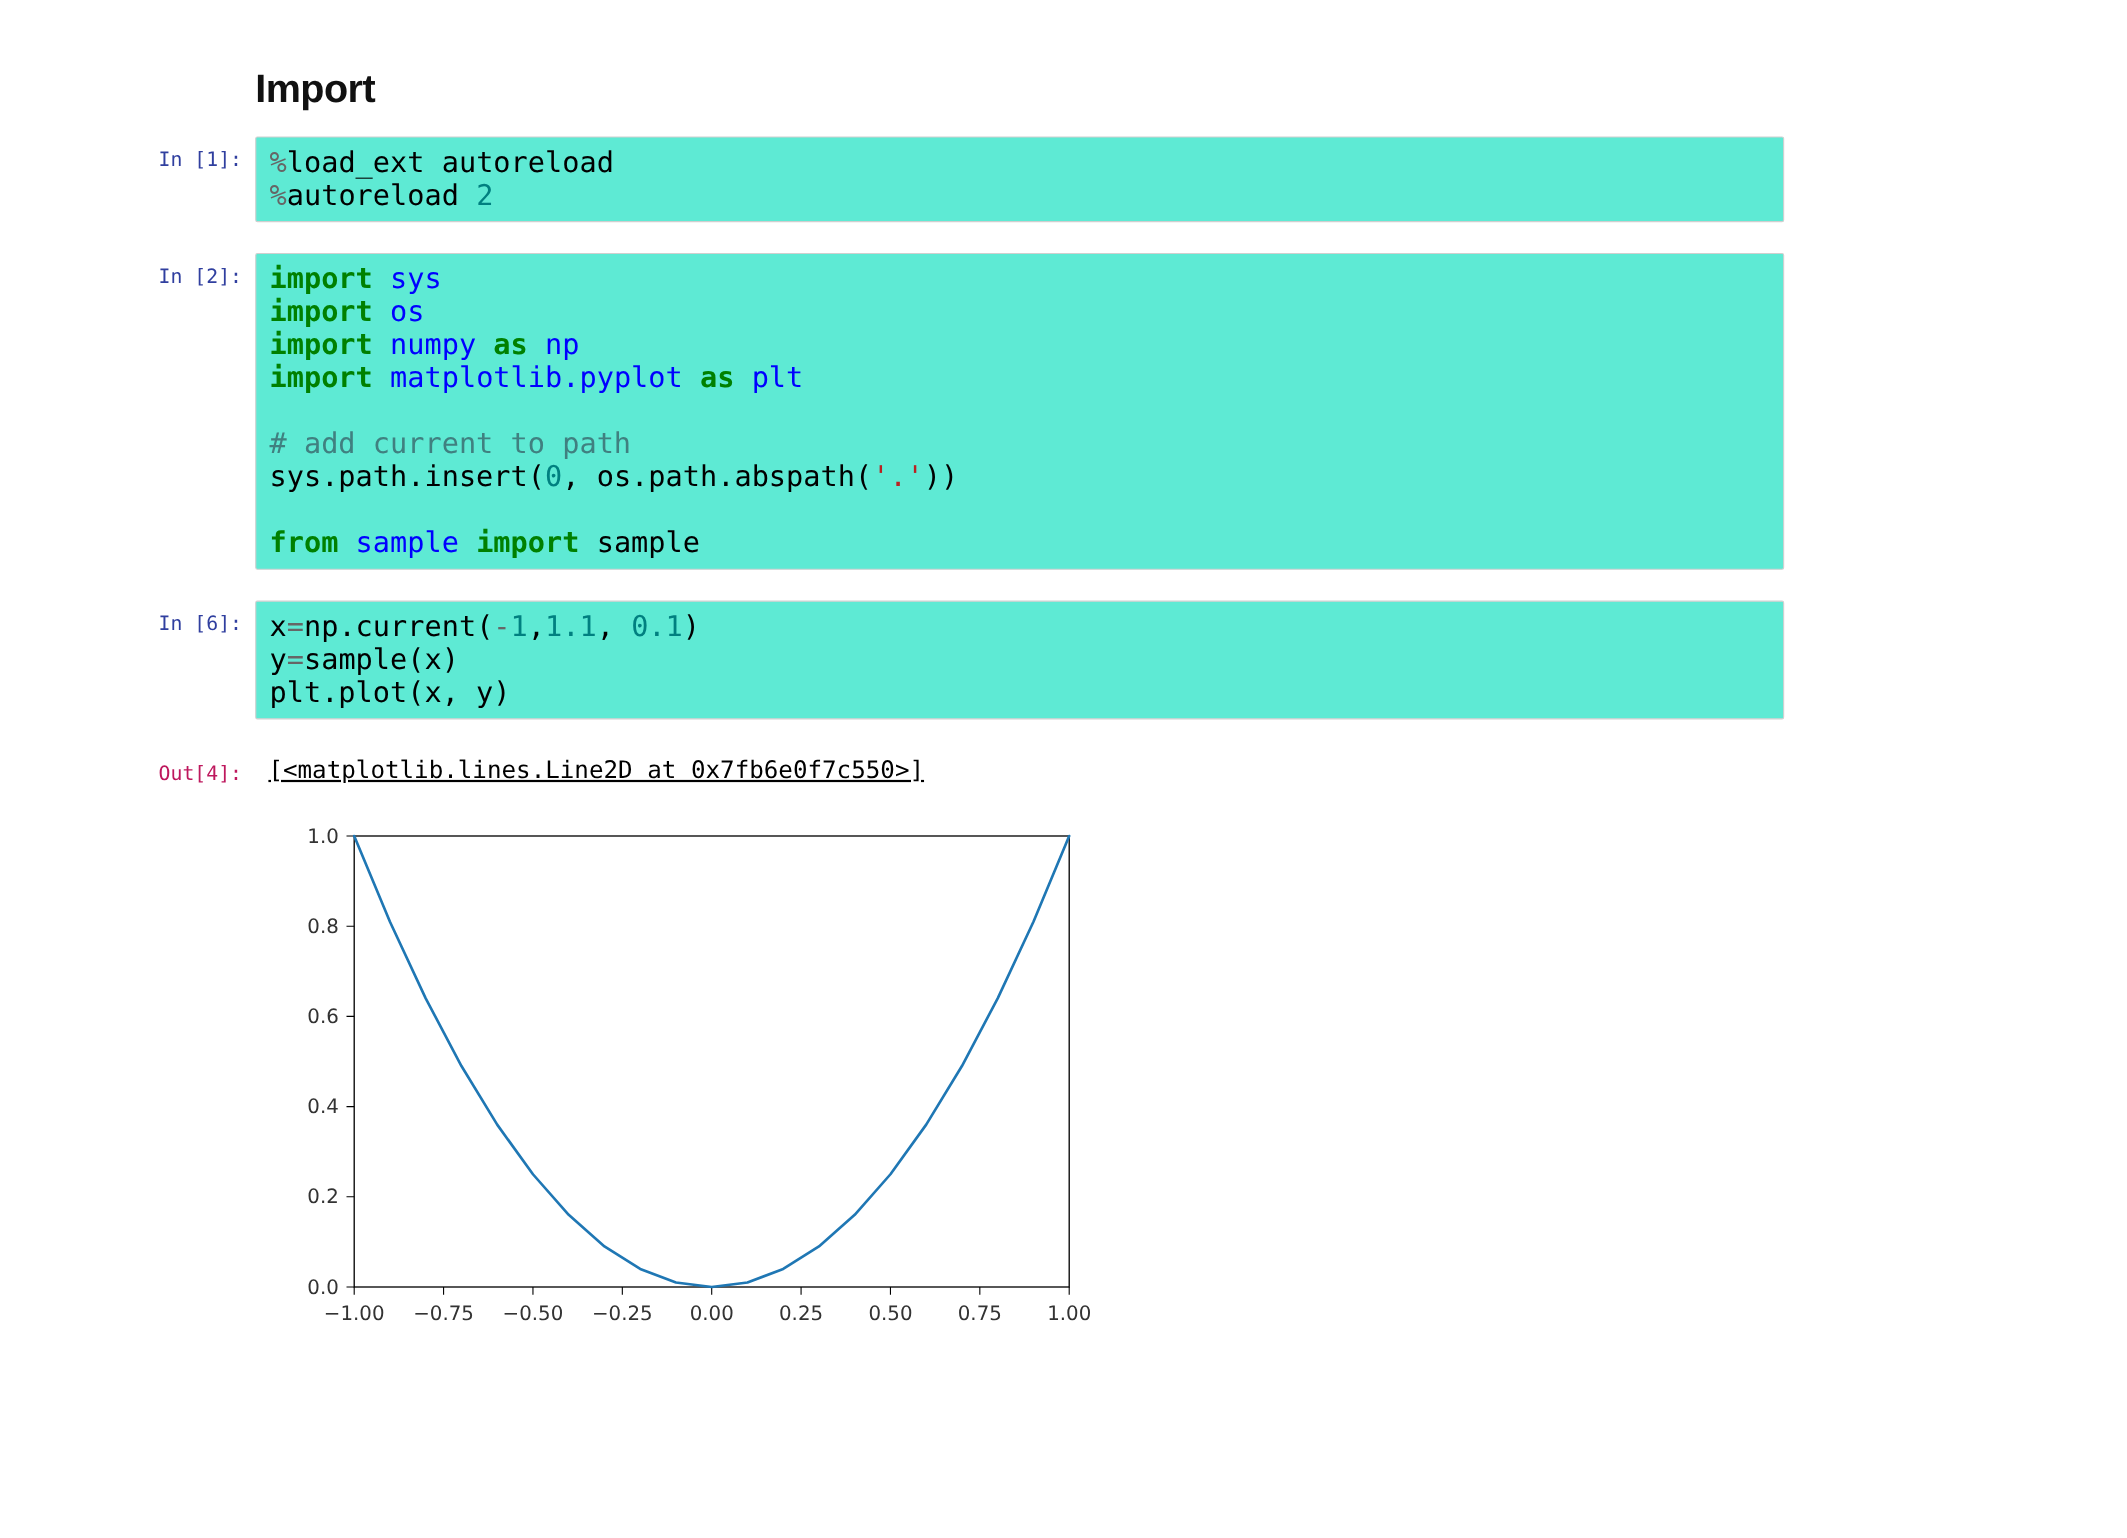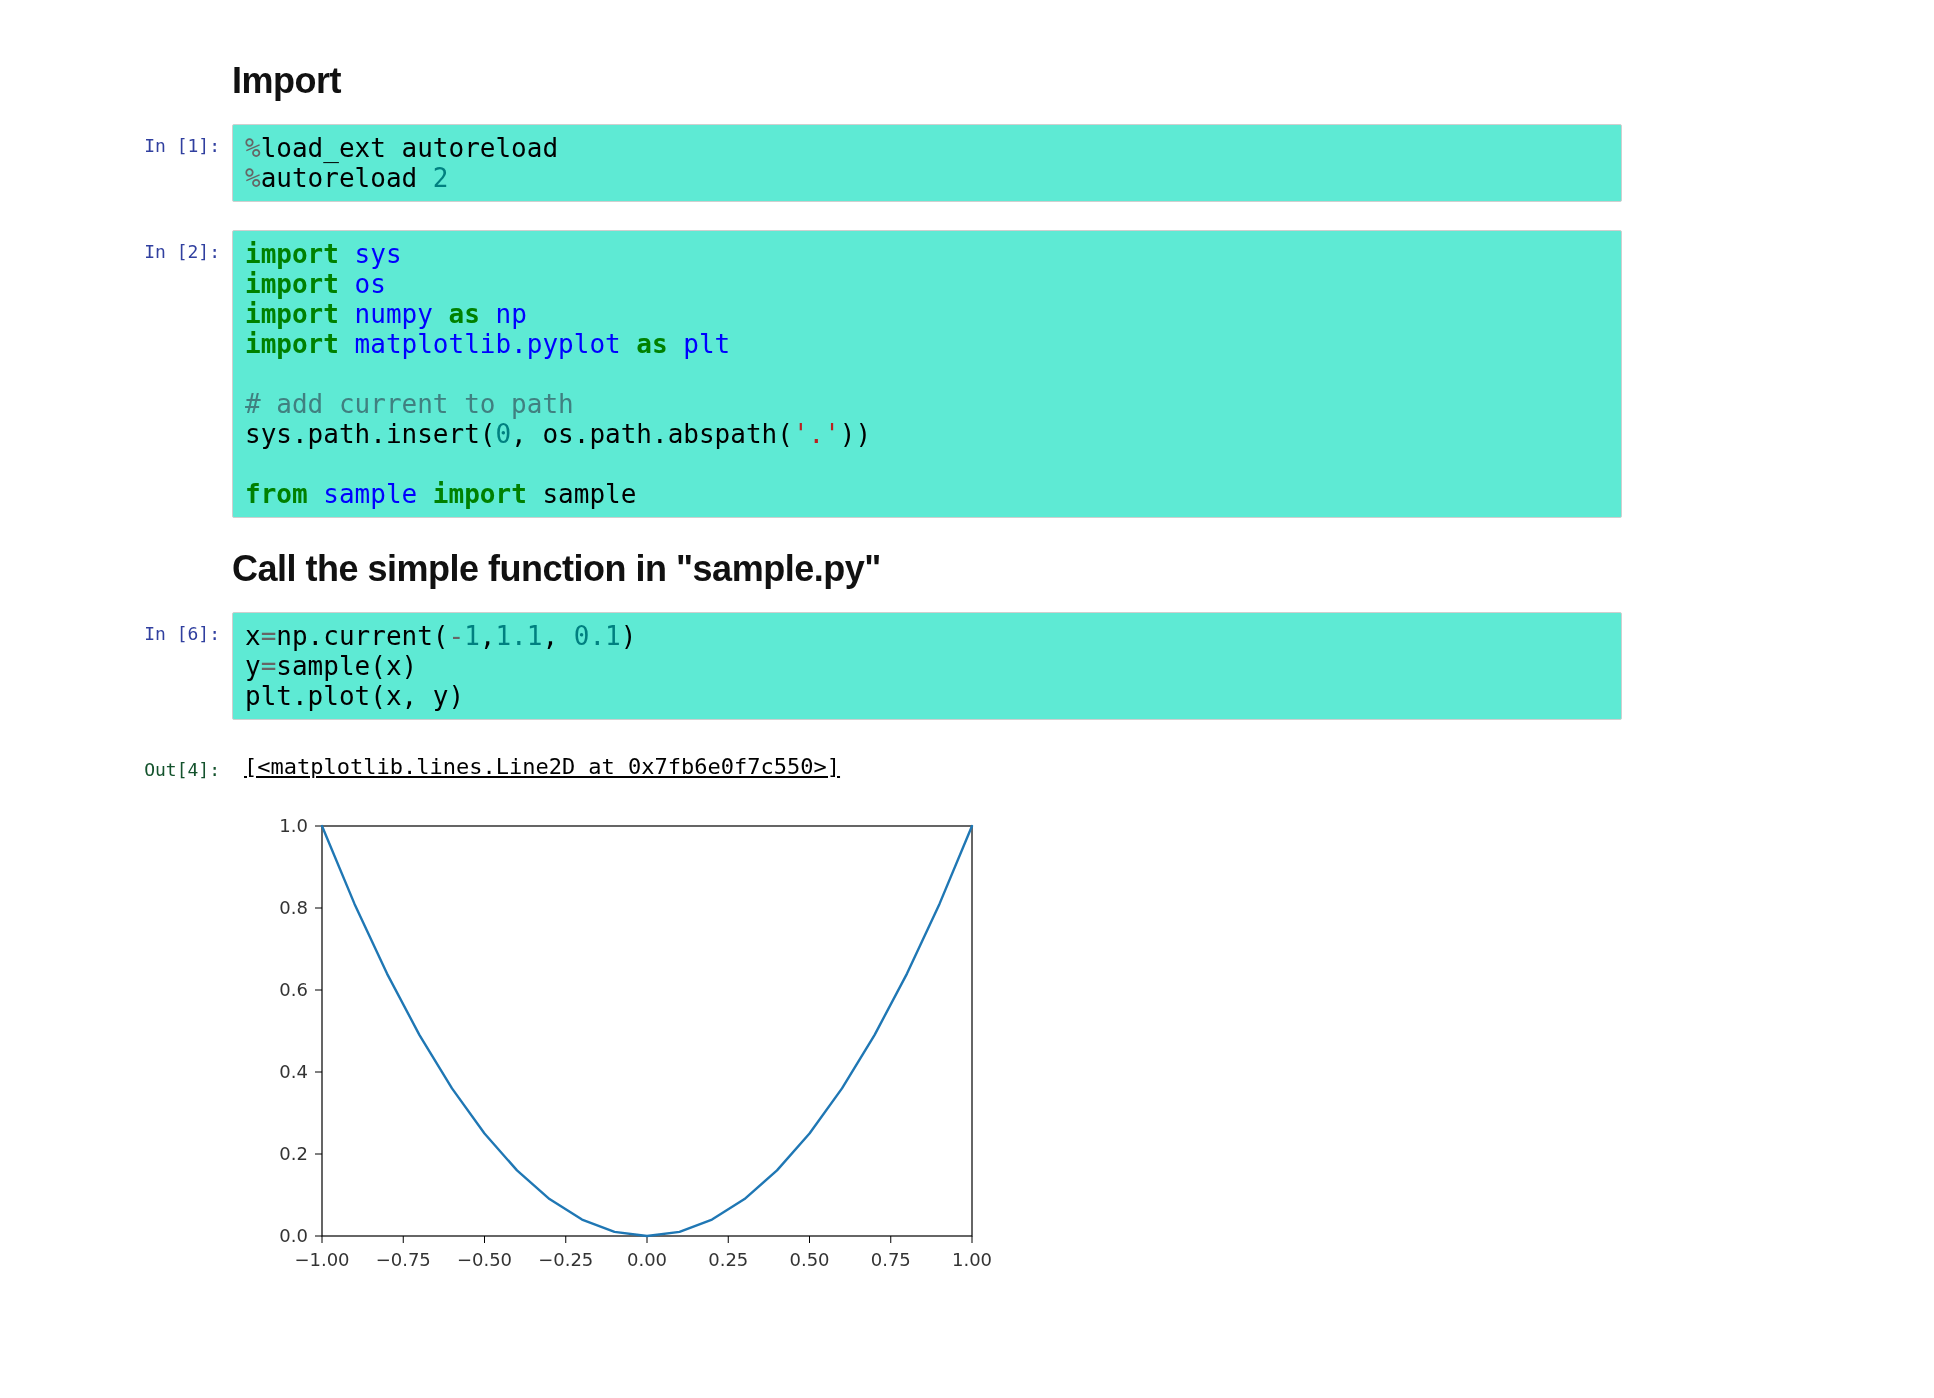--- a/index.html
+++ b/index.html
@@ -25,21 +25,21 @@
     width:160px;
     flex:0 0 160px;
     text-align:right;
     padding-right:12px;
     padding-top:8px;
     font-family: Menlo, Monaco, Consolas, monospace;
     font-size:18px;
     line-height:28px;
     color:#303F9F;
   }
-  .prompt.out { color:#14532d; }
+  .prompt.out { color:#be185d; }
   .input-area {
     flex:1;
     background:#5eead4;
     border:1px solid #cfcfcf;
     border-radius:2px;
     padding:8px 12px;
     font-family: Menlo, Monaco, Consolas, monospace;
     font-size:26px;
     line-height:30px;
     white-space:pre;
@@ -94,21 +94,20 @@
 <span class="k">import</span><span class="n"> </span><span class="nn">os</span>
 <span class="k">import</span><span class="n"> </span><span class="nn">numpy</span><span class="n"> </span><span class="k">as</span><span class="n"> </span><span class="nn">np</span>
 <span class="k">import</span><span class="n"> </span><span class="nn">matplotlib.pyplot</span><span class="n"> </span><span class="k">as</span><span class="n"> </span><span class="nn">plt</span>
 <span class="n"></span>
 <span class="c1"># add current to path</span>
 <span class="n">sys.path.insert(</span><span class="mi">0</span><span class="n">, os.path.abspath(</span><span class="s">'.'</span><span class="n">))</span>
 <span class="n"></span>
 <span class="k">from</span><span class="n"> </span><span class="nn">sample</span><span class="n"> </span><span class="k">import</span><span class="n"> sample</span></div>
   </div>
 
-  <h2 class="section">Call the simple function in "sample.py"</h2>
 
   <div class="cell">
     <div class="prompt">In [6]:</div>
     <div class="input-area" id="code-2"><span class="n">x</span><span class="o">=</span><span class="n">np.current(</span><span class="o">-</span><span class="mi">1</span><span class="n">,</span><span class="mi">1.1</span><span class="n">, </span><span class="mi">0.1</span><span class="n">)</span>
 <span class="n">y</span><span class="o">=</span><span class="n">sample(x)</span>
 <span class="n">plt.plot(x, y)</span></div>
   </div>
 
   <div class="cell" style="margin-bottom:8px;">
     <div class="prompt out">Out[4]:</div>

